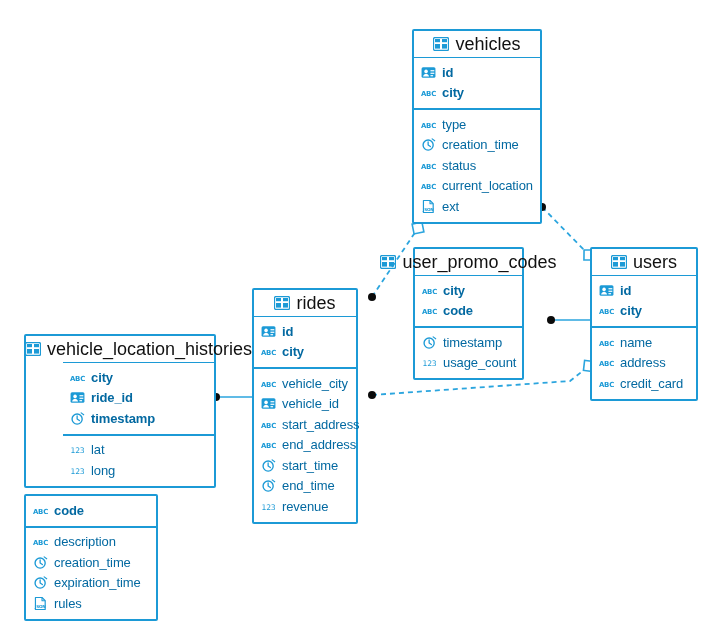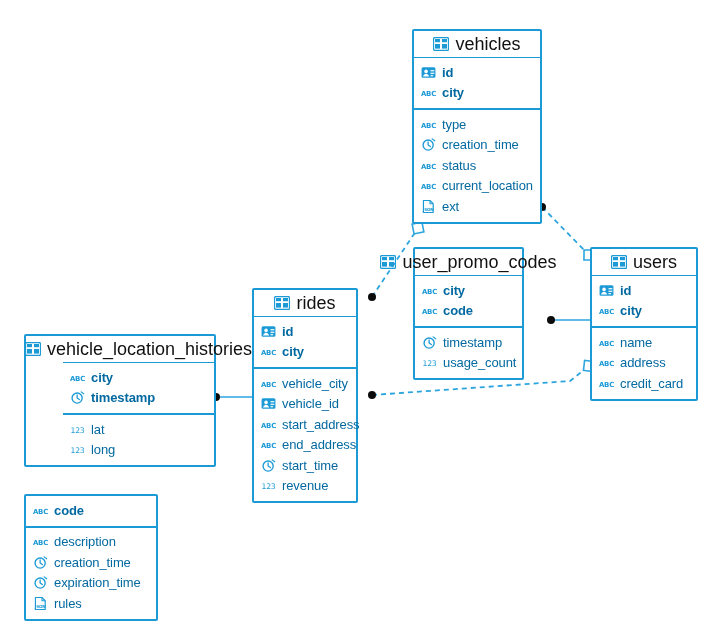--- a/index.html
+++ b/index.html
@@ -361,20 +361,30 @@
               <circle cx="7.6" cy="8.6" r="5.4" fill="none" stroke="#1C9AD6" stroke-width="1.45"></circle>
               <path d="M7.6 5.3 L7.6 8.6 L10.0 10.2" fill="none" stroke="#1C9AD6" stroke-width="1.35" stroke-linecap="round" stroke-linejoin="round"></path>
               <path d="M11.9 2.0 L14.6 4.0" stroke="#1C9AD6" stroke-width="1.3" stroke-linecap="round"></path>
             </svg>
           </span>
           <span class="field-name">start_time</span>
         </div>
         <div class="field-row">
           <span class="ico">
             <svg viewBox="0 0 16 16">
+              <circle cx="7.6" cy="8.6" r="5.4" fill="none" stroke="#1C9AD6" stroke-width="1.45"></circle>
+              <path d="M7.6 5.3 L7.6 8.6 L10.0 10.2" fill="none" stroke="#1C9AD6" stroke-width="1.35" stroke-linecap="round" stroke-linejoin="round"></path>
+              <path d="M11.9 2.0 L14.6 4.0" stroke="#1C9AD6" stroke-width="1.3" stroke-linecap="round"></path>
+            </svg>
+          </span>
+          <span class="field-name">end_time</span>
+        </div>
+        <div class="field-row">
+          <span class="ico">
+            <svg viewBox="0 0 16 16">
               <text x="8" y="11.6" font-family="DejaVu Sans, sans-serif" font-size="8.2" fill="#1C9AD6" text-anchor="middle" letter-spacing="-0.3">123</text>
             </svg>
           </span>
           <span class="field-name">revenue</span>
         </div>
       </div>
     </div>
     <div class="table-node" style="left: 24px; top: 334px; width: 192px; padding-left: 37px;">
       <div class="tbl-header">
         <span class="ico hdr-ico">
@@ -393,20 +403,33 @@
           <span class="ico">
             <svg viewBox="0 0 16 16">
               <text x="8" y="11.4" font-family="DejaVu Sans, sans-serif" font-size="7.4" font-weight="bold" fill="#1C9AD6" text-anchor="middle" letter-spacing="-0.2">ABC</text>
             </svg>
           </span>
           <span class="field-name">city</span>
         </div>
         <div class="field-row pkfield">
           <span class="ico">
             <svg viewBox="0 0 16 16">
+              <rect x="0.6" y="2.4" width="14.8" height="11.2" rx="1.6" fill="#1C9AD6"></rect>
+              <circle cx="5.4" cy="6.8" r="1.9" fill="#ffffff"></circle>
+              <path d="M2.2 12.3c0.5-2.0 1.8-2.9 3.2-2.9s2.7 0.9 3.2 2.9z" fill="#ffffff"></path>
+              <rect x="10.1" y="5.5" width="4.1" height="1.25" fill="#ffffff"></rect>
+              <rect x="10.1" y="8.2" width="4.1" height="1.25" fill="#ffffff"></rect>
+              <rect x="10.1" y="10.8" width="2.8" height="1.25" fill="#ffffff"></rect>
+            </svg>
+          </span>
+          <span class="field-name">ride_id</span>
+        </div>
+        <div class="field-row pkfield">
+          <span class="ico">
+            <svg viewBox="0 0 16 16">
               <circle cx="7.6" cy="8.6" r="5.4" fill="none" stroke="#1C9AD6" stroke-width="1.45"></circle>
               <path d="M7.6 5.3 L7.6 8.6 L10.0 10.2" fill="none" stroke="#1C9AD6" stroke-width="1.35" stroke-linecap="round" stroke-linejoin="round"></path>
               <path d="M11.9 2.0 L14.6 4.0" stroke="#1C9AD6" stroke-width="1.3" stroke-linecap="round"></path>
             </svg>
           </span>
           <span class="field-name">timestamp</span>
         </div>
       </div>
       <div class="tbl-section">
         <div class="field-row">

